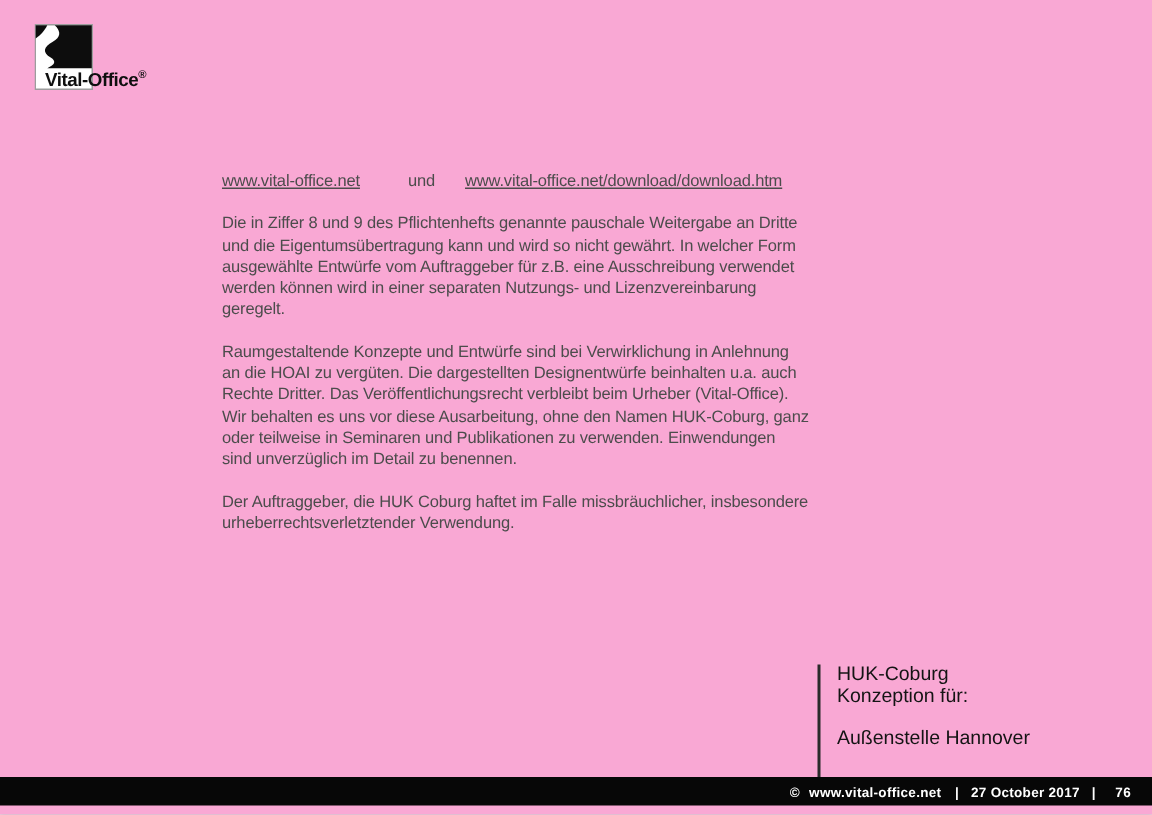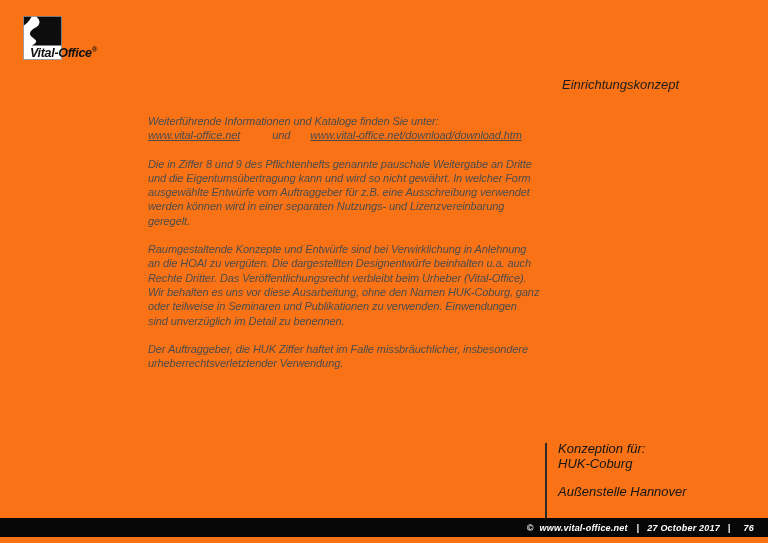--- a/index.html
+++ b/index.html
@@ -1,24 +1,23 @@
 <!DOCTYPE html>
 <html><head>
 <meta charset="utf-8">
 <style>
   html, body { margin: 0; padding: 0; background: #e8e8e8; }
   .page {
     position: relative;
     width: 768px;
     height: 543px;
-    background: #f97316;
+    background: #f9a8d4;
     font-family: "Liberation Sans", sans-serif;
     overflow: hidden;
     box-shadow: 0 0 4px rgba(0,0,0,0.3);
-    font-style: italic;
   }
 
   
   .logo { position: absolute; left: 23px; top: 16px; width: 120px; height: 46px; }
   .logo-mark { position: absolute; left: 0; top: 0; }
   .logo-text {
     position: absolute; left: 7px; top: 29px;
     font-weight: bold; font-size: 12.5px; letter-spacing: -0.3px;
     color: #0f0f0f; white-space: nowrap;
   }
@@ -72,46 +71,45 @@
 
   <div class="logo">
     <svg class="logo-mark" width="39" height="44" viewBox="0 0 39 44">
       <rect x="0.5" y="0.5" width="38" height="43" fill="#ffffff" stroke="#9d9d9d" stroke-width="1"></rect>
       <path d="M0.8,0.8 L8.5,0.8 C6.5,4.8 4.2,7.2 0.8,9.6 Z" fill="#0d0d0d"></path>
       <path d="M13.5,0.8 L38.2,0.8 L38.2,29.5 L8.5,29.5 C13.8,27.2 14.6,24.8 10.8,22.4 C5.2,19.2 5.8,15.2 12.2,11.8 C17.4,9 18,5 13.5,0.8 Z" fill="#0d0d0d"></path>
     </svg>
     <div class="logo-text"><span>Vital-Office</span><sup>®</sup></div>
   </div>
 
-  <div class="doc-label">Einrichtungskonzept</div>
 
   <div class="body-text">
-    <div class="para"><div>Weiterführende Informationen und Kataloge finden Sie unter:</div><div><a class="doclink">www.vital-office.net</a><span class="conn">und</span><a class="doclink">www.vital-office.net/download/download.htm</a></div></div>
+    <div class="para"><div><a class="doclink">www.vital-office.net</a><span class="conn">und</span><a class="doclink">www.vital-office.net/download/download.htm</a></div></div>
 
     <div class="para">Die in Ziffer 8 und 9 des Pflichtenhefts genannte pauschale Weitergabe an Dritte
 und die Eigentumsübertragung kann und wird so nicht gewährt. In welcher Form
 ausgewählte Entwürfe vom Auftraggeber für z.B. eine Ausschreibung verwendet
 werden können wird in einer separaten Nutzungs- und Lizenzvereinbarung
 geregelt.</div>
 
     <div class="para">Raumgestaltende Konzepte und Entwürfe sind bei Verwirklichung in Anlehnung
 an die HOAI zu vergüten. Die dargestellten Designentwürfe beinhalten u.a. auch
 Rechte Dritter. Das Veröffentlichungsrecht verbleibt beim Urheber (Vital-Office).
 Wir behalten es uns vor diese Ausarbeitung, ohne den Namen HUK-Coburg, ganz
 oder teilweise in Seminaren und Publikationen zu verwenden. Einwendungen
 sind unverzüglich im Detail zu benennen.</div>
 
-    <div class="para">Der Auftraggeber, die HUK Ziffer haftet im Falle missbräuchlicher, insbesondere
+    <div class="para">Der Auftraggeber, die HUK Coburg haftet im Falle missbräuchlicher, insbesondere
 urheberrechtsverletztender Verwendung.</div>
   </div>
 
   <div class="project-rule"></div>
   <div class="project-block">
+    <div>HUK-Coburg</div>
     <div>Konzeption für:</div>
-    <div>HUK-Coburg</div>
     <div class="project-location">Außenstelle Hannover</div>
   </div>
 
   <div class="footer">
     <span class="f-copy">©</span>
     <span class="f-site">www.vital-office.net</span>
     <span class="f-sep1">|</span>
     <span class="f-date">27 October 2017</span>
     <span class="f-sep2">|</span>
     <span>76</span>

